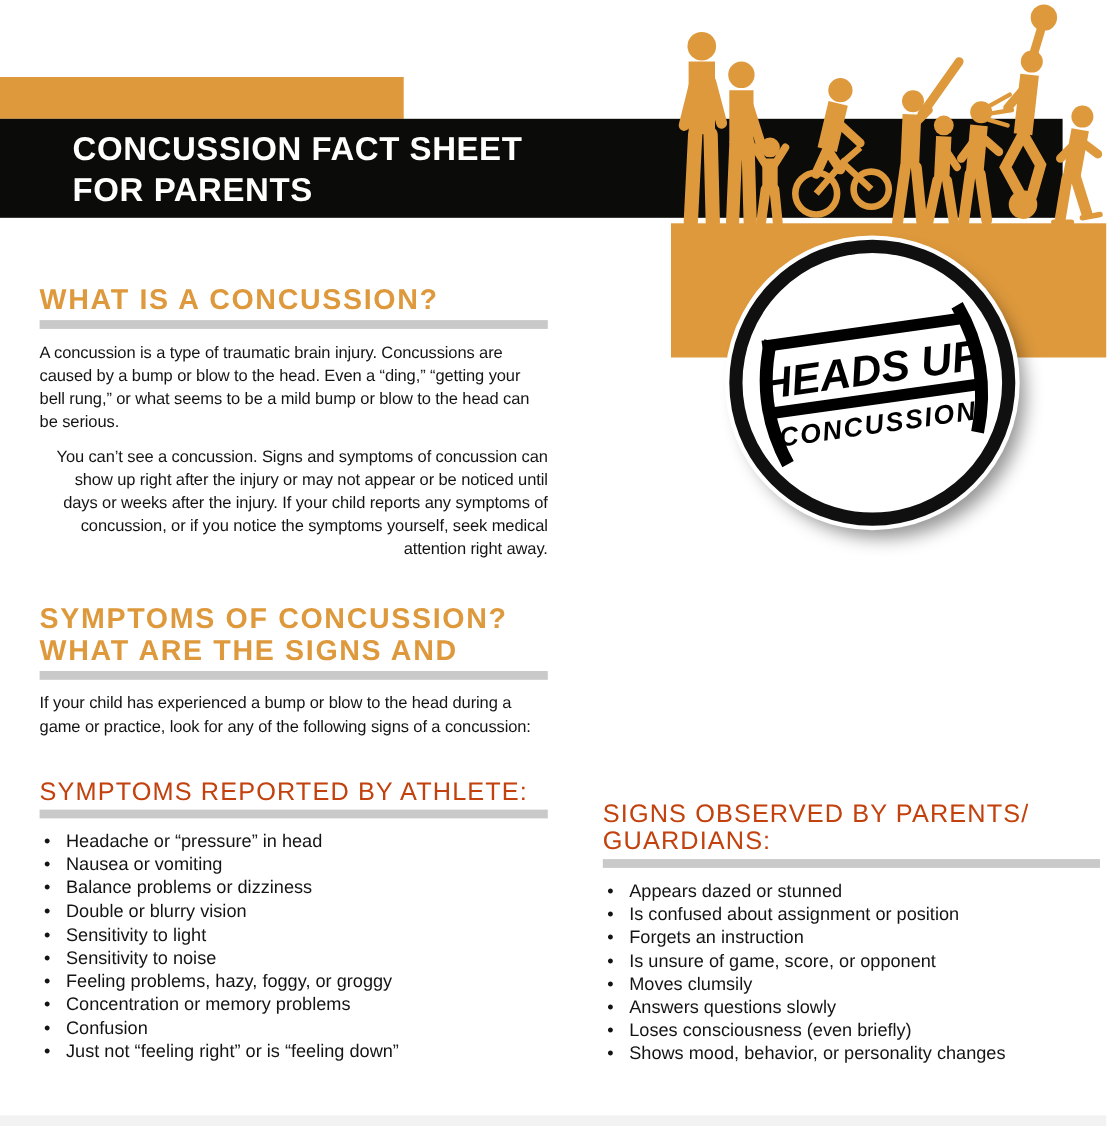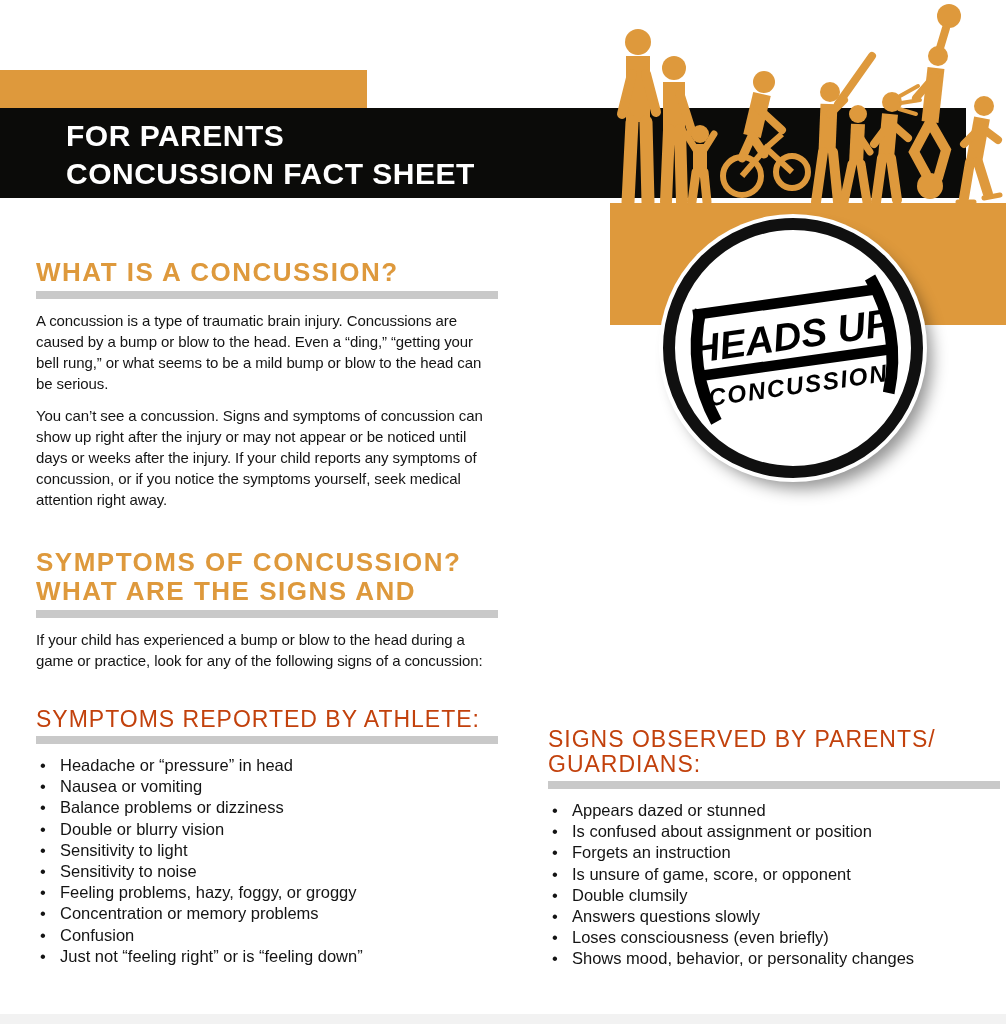--- a/index.html
+++ b/index.html
@@ -36,41 +36,41 @@
   
   .col-left{position:absolute;left:36px;top:252px;width:462px;z-index:1;}
   .col-right{position:absolute;left:548px;top:727px;width:452px;z-index:1;}
 
   .h-orange{color:var(--orange);font-weight:700;font-size:26px;line-height:29px;letter-spacing:1.5px;padding-top:6px;}
   .h-black{color:#c2410c;font-weight:400;font-size:23px;line-height:25px;letter-spacing:1px;}
   .rule{height:8px;background:var(--rule-gray);margin-top:4px;}
   .para{font-size:15px;line-height:21px;font-weight:700;letter-spacing:-0.1px;}
   .para{font-weight:400;} 
   .col-left .para{margin-top:11px;}
-  .para + .para{}
+  .para + .para{text-align:right;}
   .mt-h2{margin-top:32px;}
   .mt-h3{margin-top:36px;}
 
   ul.symptom-list{list-style:none;margin-top:11px;}
   ul.symptom-list li{display:flex;gap:12px;font-size:16.5px;line-height:21.2px;padding-left:4px;}
   ul.symptom-list .bullet{width:8px;flex:0 0 auto;}
 
   .bottom-strip{position:absolute;left:0;bottom:0;width:100%;height:10px;background:var(--footer-strip);}
 </style>
 </head>
 <body>
 
 <div class="page">
 
   <div class="top-accent"></div>
 
   <div class="banner">
     <div class="banner-title">
+      <div>CONCUSSION FACT SHEET</div>
       <div>FOR PARENTS</div>
-      <div>CONCUSSION FACT SHEET</div>
     </div>
   </div>
 
   <svg class="hero" viewBox="0 0 420 204" aria-hidden="true">
 
     <g>
       <circle class="head" cx="52" cy="40" r="13"></circle>
       <path d="M52,54 L52,120" stroke-width="24"></path>
       <path d="M46,72 L36,112 M60,72 L70,110" stroke-width="10" stroke-linecap="round"></path>
       <path d="M46,120 L42,200 M60,120 L62,200" stroke-width="13" stroke-linecap="round"></path>
@@ -235,21 +235,21 @@
         <li>
           <span class="bullet">•</span>
           <span>Forgets an instruction</span>
         </li>
         <li>
           <span class="bullet">•</span>
           <span>Is unsure of game, score, or opponent</span>
         </li>
         <li>
           <span class="bullet">•</span>
-          <span>Double clumsily</span>
+          <span>Moves clumsily</span>
         </li>
         <li>
           <span class="bullet">•</span>
           <span>Answers questions slowly</span>
         </li>
         <li>
           <span class="bullet">•</span>
           <span>Loses consciousness (even briefly)</span>
         </li>
         <li>

